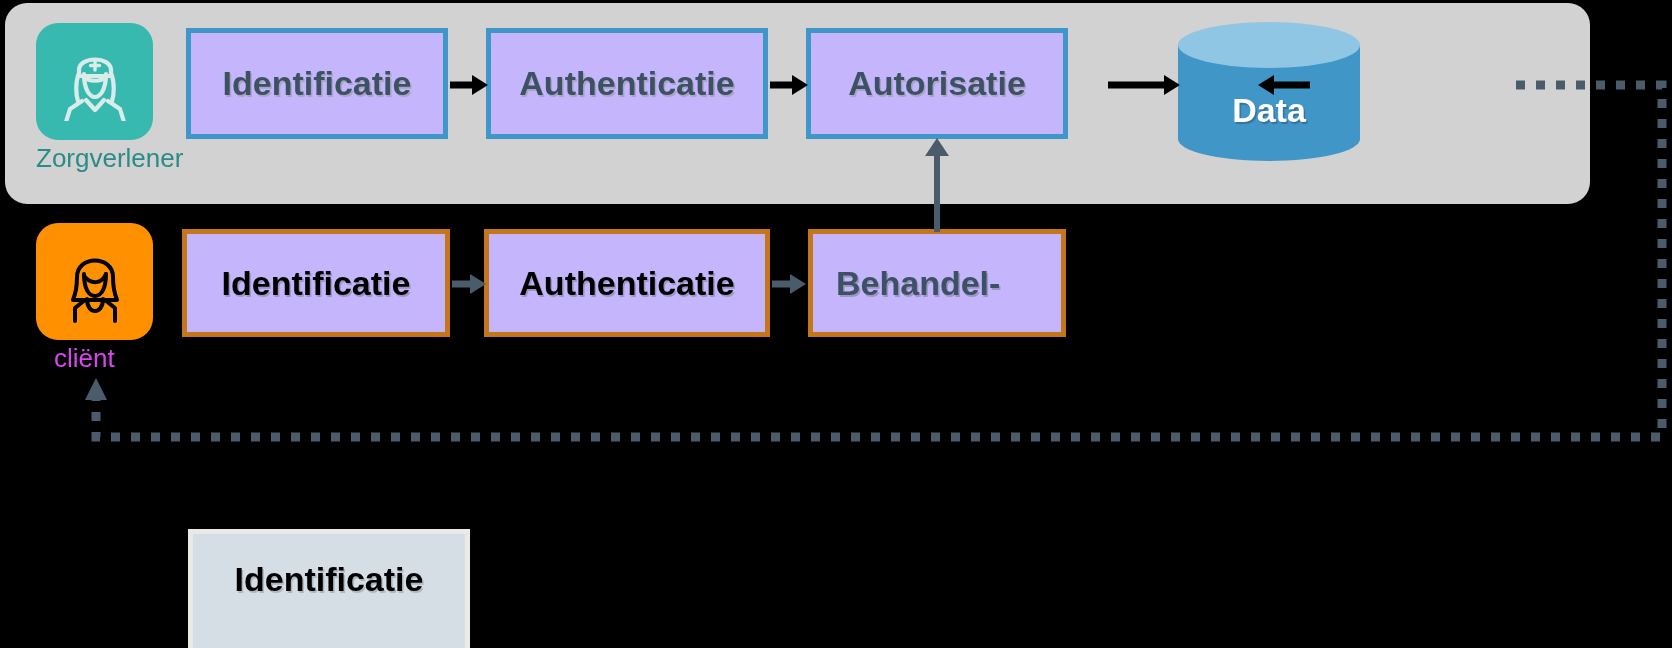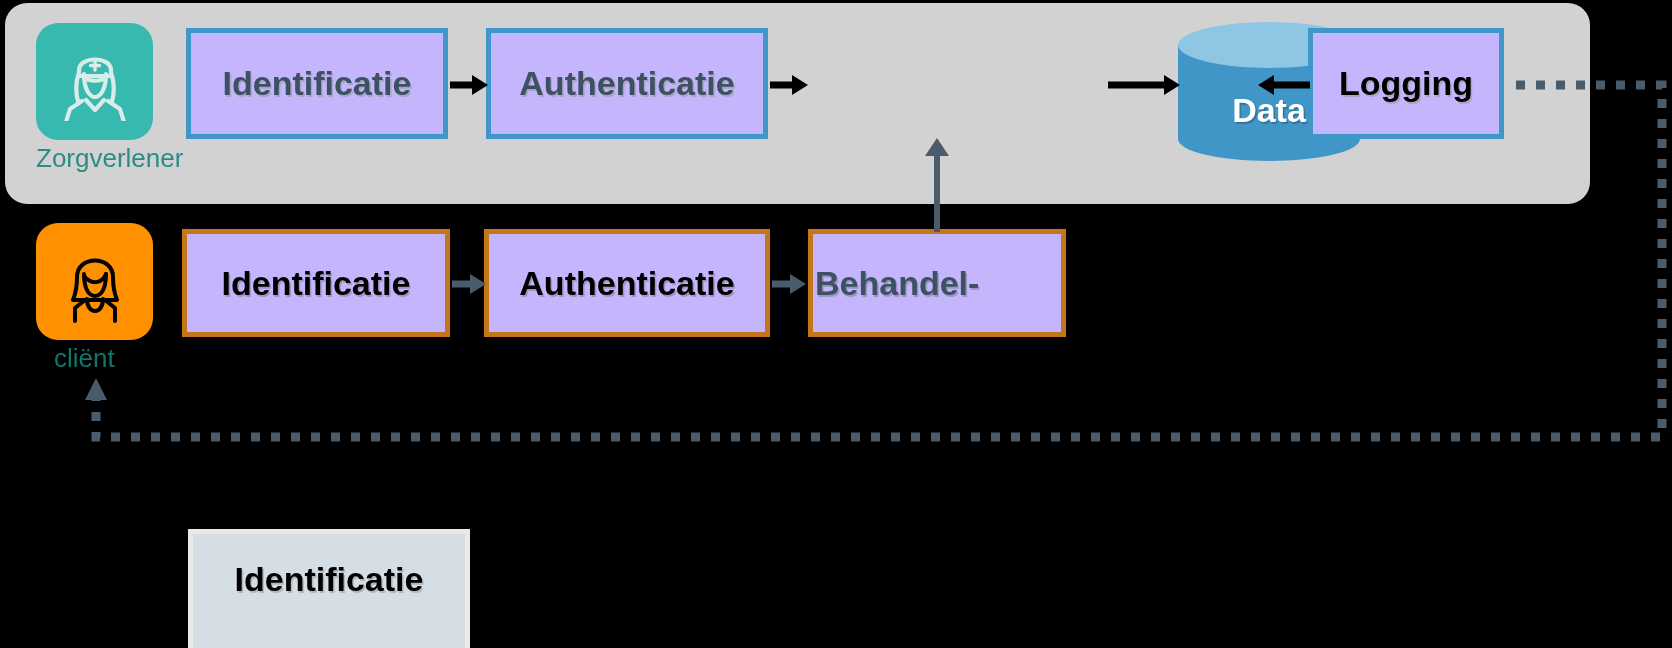--- a/index.html
+++ b/index.html
@@ -50,21 +50,21 @@
     width: 160px;
     text-align: left;
     font-size: 26px;
     line-height: 30px;
     white-space: nowrap;
   }
 
   #provider-tile { background: #38b9b0; }
   #provider-label { color: #2a8c86; }
   #client-tile { background: #ff9100; }
-  #client-label { color: #0f766e; left: 18px; }
+  #client-label { color: #d946ef; left: 18px; }
 
   
   .pbox {
     position: absolute;
     background: #c4b5fd;
     box-sizing: border-box;
     display: flex;
     align-items: center;
     justify-content: center;
     text-align: center;
@@ -84,21 +84,21 @@
   .pbox.orange {
     border: 5px solid #c6761a;
     color: #000000;
     font-size: 34px;
     text-shadow: 1.5px 1.5px 0 rgba(90,90,90,0.35);
   }
   .pbox.orange.slate-text {
     color: #3c5263;
     justify-content: flex-start;
     text-align: left;
-    padding-left: 2px;
+    padding-left: 23px;
     line-height: 42px;
   }
 
   
   #db-cylinder {
     position: absolute;
     left: 1178px;
     top: 22px;
     width: 182px;
     height: 139px;
@@ -214,31 +214,31 @@
   </div>
 
   <div class="pbox blue" style="left:186px; top:28px; width:262px; height:111px;">
     <span>Identificatie</span>
   </div>
 
   <div class="pbox blue" style="left:486px; top:28px; width:282px; height:111px;">
     <span>Authenticatie</span>
   </div>
 
+  <div class="pbox blue" style="left:806px; top:28px; width:262px; height:111px;">
+    <span>Autorisatie</span>
+  </div>
 
   <div id="db-cylinder">
     <div class="db-bottom"></div>
     <div class="db-body"></div>
     <div class="db-top"></div>
     <div class="db-label">Data</div>
   </div>
 
-  <div class="pbox blue black-text" style="left:1308px; top:28px; width:196px; height:111px;">
-    <span>Logging</span>
-  </div>
 
   <div class="arrow" style="left:450px; top:68px;">
     <svg width="38" height="34" viewBox="0 0 38 34">
       <path d="M0 17 L24 17" stroke="#000000" stroke-width="7" fill="none"></path>
       <path d="M22 7 L38 17 L22 27 Z" fill="#000000"></path>
     </svg>
   </div>
   <div class="arrow" style="left:770px; top:68px;">
     <svg width="38" height="34" viewBox="0 0 38 34">
       <path d="M0 17 L24 17" stroke="#000000" stroke-width="7" fill="none"></path>

